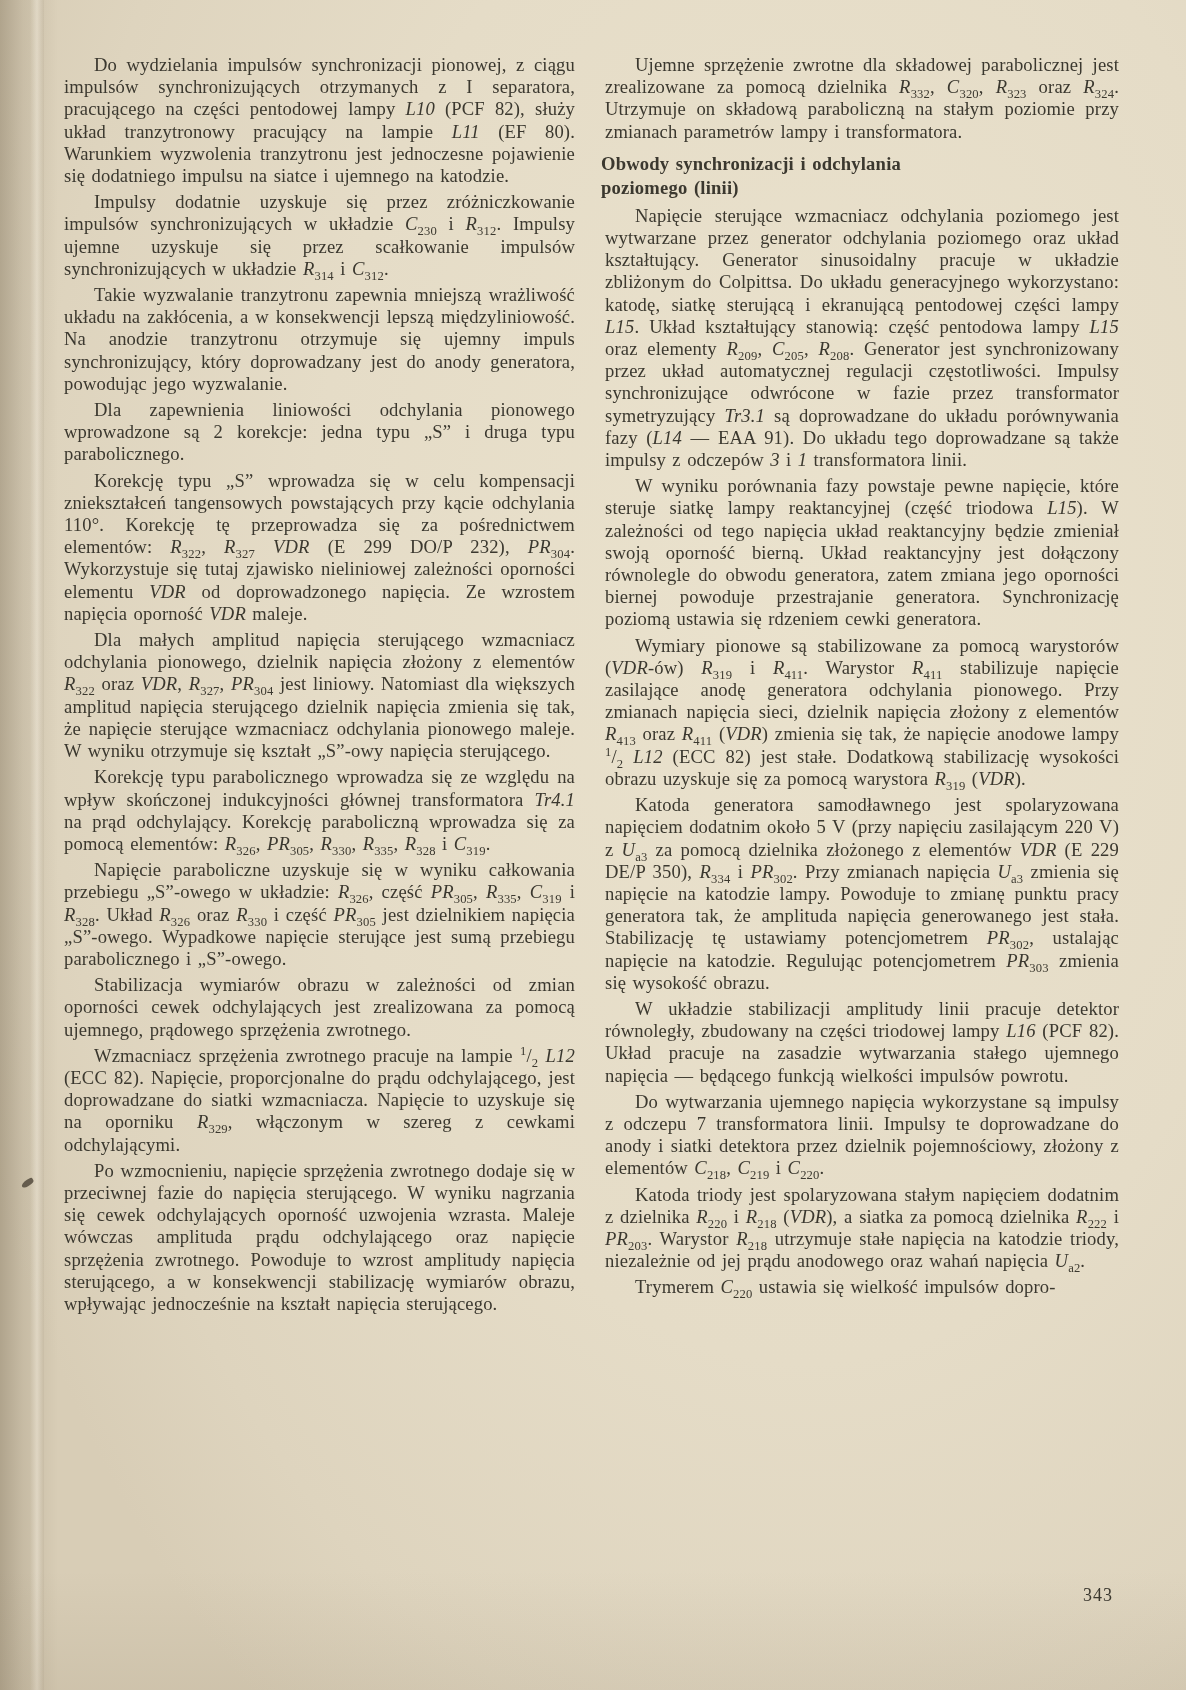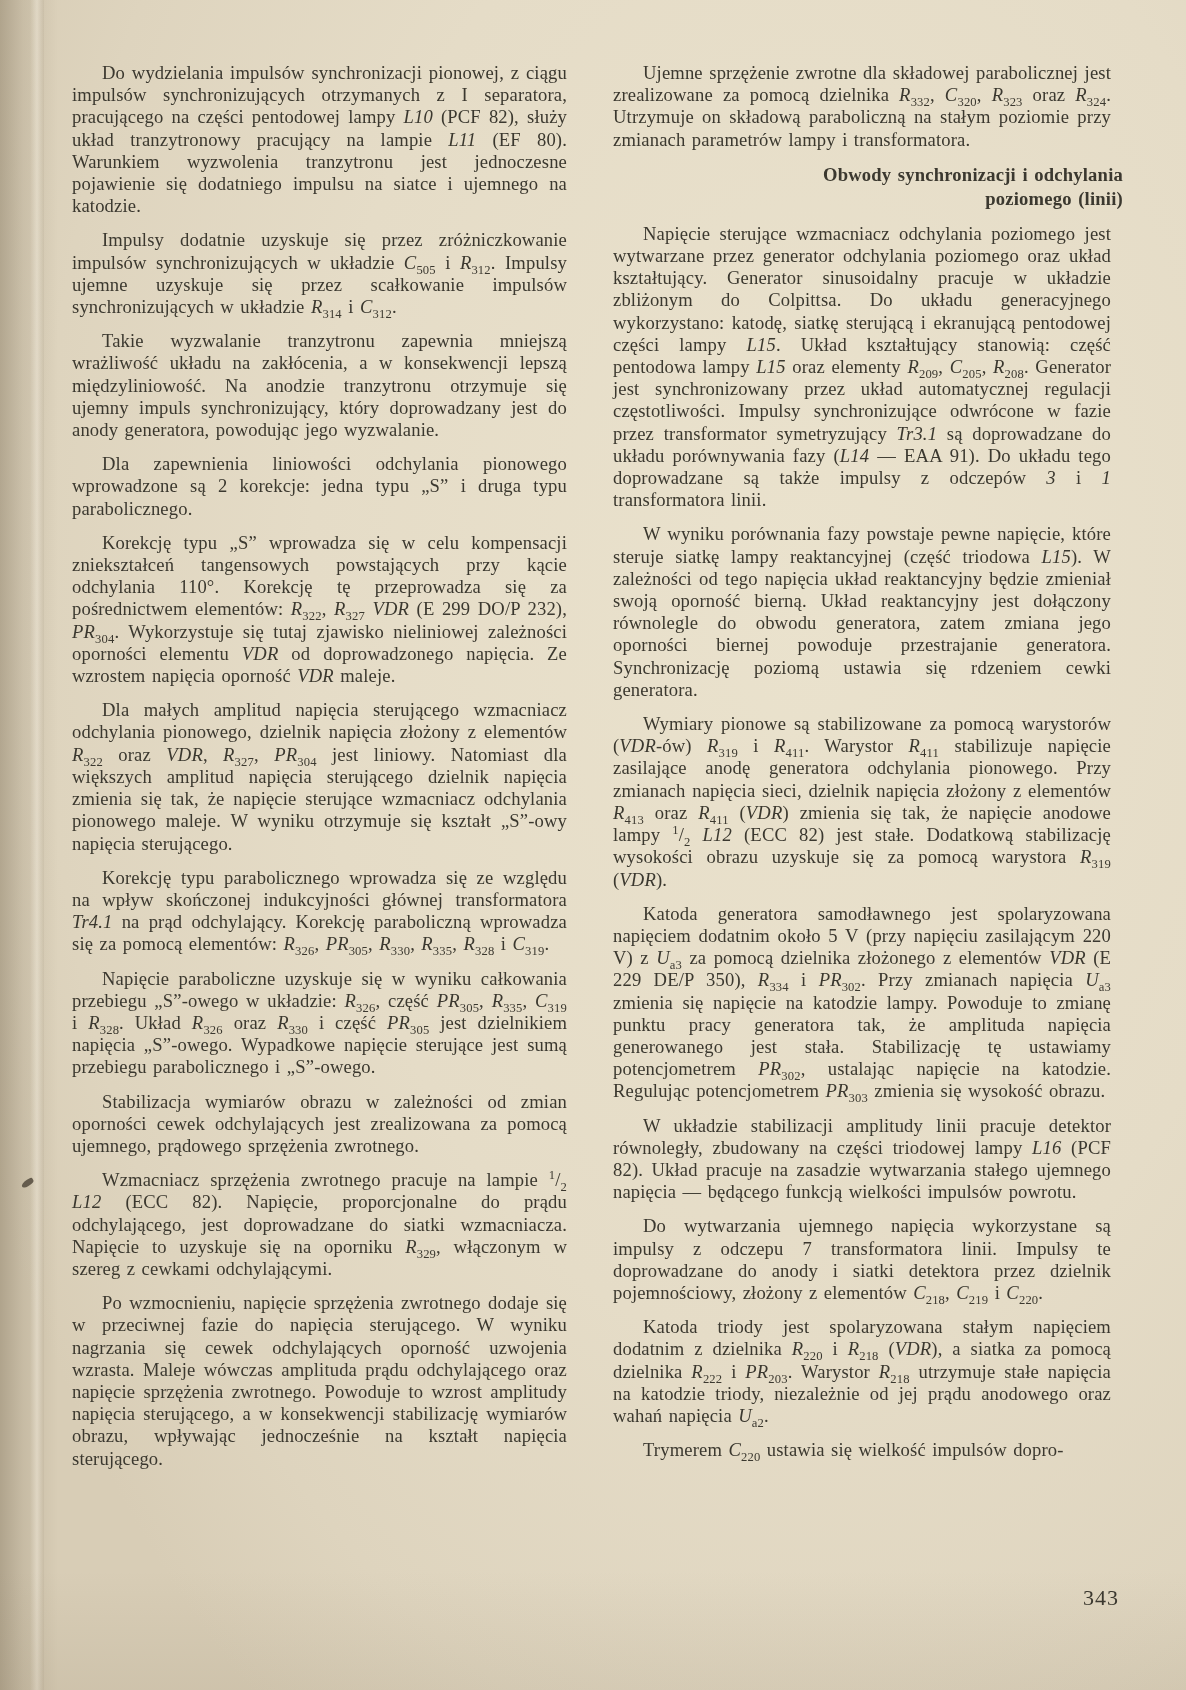--- a/index.html
+++ b/index.html
@@ -28,48 +28,48 @@
     background:linear-gradient(180deg, rgba(120,105,80,0) 0%, rgba(120,105,80,.10) 100%);
   }
   .col{
     position:absolute;top:50px;
     text-align:justify;
     font-size:18.6px;line-height:22.2px;
     letter-spacing:.15px;word-spacing:1.6px;
   }
   .col-left{left:60px;width:519px;}
   .col-right{left:601px;width:522px;}
-  .para{margin:12px;text-indent:30px;}
+  .para{margin:4px;text-indent:30px;}
   .heading{
-    margin:9px 0 5px 0;font-weight:bold;text-align:right;text-indent:0;
+    margin:9px 0 5px 0;font-weight:bold;text-align:left;text-indent:0;
     letter-spacing:.2px;line-height:24px;
   }
   i{font-style:italic;}
   sub,sup{font-size:.68em;line-height:0;}
   .page-number{
     position:absolute;left:1083px;top:1585px;
-    font-size:22px;letter-spacing:1px;color:#3b382f;
+    font-size:18px;letter-spacing:1px;color:#3b382f;
   }
   .ink-mark{
     position:absolute;left:21px;top:1180px;width:13px;height:6px;
     background:#4b4236;border-radius:70% 30% 50% 50%;
     transform:rotate(-30deg);opacity:.8;
   }
 </style>
 </head>
 <body>
 
 <div class="page">
   <div class="edge-shade-left"></div>
   <div class="edge-crease"></div>
   <div class="bottom-shade"></div>
 
   <div class="col col-left">
       <p class="para">Do wydzielania impulsów synchronizacji pionowej, z ciągu impulsów synchronizujących otrzymanych z I separatora, pracującego na części pentodowej lampy <i>L10</i> (PCF 82), służy układ tranzytronowy pracujący na lampie <i>L11</i> (EF 80). Warunkiem wyzwolenia tranzytronu jest jednoczesne pojawienie się dodatniego impulsu na siatce i ujemnego na katodzie.</p>
-      <p class="para">Impulsy dodatnie uzyskuje się przez zróżniczkowanie impulsów synchronizujących w układzie <i>C</i><sub>505</sub> i <i>R</i><sub>312</sub>. Impulsy ujemne uzyskuje się przez scałkowanie impulsów synchronizujących w układzie <i>R</i><sub>314</sub> i <i>C</i><sub>312</sub>.</p>
+      <p class="para">Impulsy dodatnie uzyskuje się przez zróżniczkowanie impulsów synchronizujących w układzie <i>C</i><sub>230</sub> i <i>R</i><sub>312</sub>. Impulsy ujemne uzyskuje się przez scałkowanie impulsów synchronizujących w układzie <i>R</i><sub>314</sub> i <i>C</i><sub>312</sub>.</p>
       <p class="para">Takie wyzwalanie tranzytronu zapewnia mniejszą wrażliwość układu na zakłócenia, a w konsekwencji lepszą międzyliniowość. Na anodzie tranzytronu otrzymuje się ujemny impuls synchronizujący, który doprowadzany jest do anody generatora, powodując jego wyzwalanie.</p>
       <p class="para">Dla zapewnienia liniowości odchylania pionowego wprowadzone są 2 korekcje: jedna typu „S” i druga typu parabolicznego.</p>
       <p class="para">Korekcję typu „S” wprowadza się w celu kompensacji zniekształceń tangensowych powstających przy kącie odchylania 110°. Korekcję tę przeprowadza się za pośrednictwem elementów: <i>R</i><sub>322</sub>, <i>R</i><sub>327</sub> <i>VDR</i> (E 299 DO/P 232), <i>PR</i><sub>304</sub>. Wykorzystuje się tutaj zjawisko nieliniowej zależności oporności elementu <i>VDR</i> od doprowadzonego napięcia. Ze wzrostem napięcia oporność <i>VDR</i> maleje.</p>
       <p class="para">Dla małych amplitud napięcia sterującego wzmacniacz odchylania pionowego, dzielnik napięcia złożony z elementów <i>R</i><sub>322</sub> oraz <i>VDR</i>, <i>R</i><sub>327</sub>, <i>PR</i><sub>304</sub> jest liniowy. Natomiast dla większych amplitud napięcia sterującego dzielnik napięcia zmienia się tak, że napięcie sterujące wzmacniacz odchylania pionowego maleje. W wyniku otrzymuje się kształt „S”-owy napięcia sterującego.</p>
       <p class="para">Korekcję typu parabolicznego wprowadza się ze względu na wpływ skończonej indukcyjności głównej transformatora <i>Tr4.1</i> na prąd odchylający. Korekcję paraboliczną wprowadza się za pomocą elementów: <i>R</i><sub>326</sub>, <i>PR</i><sub>305</sub>, <i>R</i><sub>330</sub>, <i>R</i><sub>335</sub>, <i>R</i><sub>328</sub> i <i>C</i><sub>319</sub>.</p>
       <p class="para">Napięcie paraboliczne uzyskuje się w wyniku całkowania przebiegu „S”-owego w układzie: <i>R</i><sub>326</sub>, część <i>PR</i><sub>305</sub>, <i>R</i><sub>335</sub>, <i>C</i><sub>319</sub> i <i>R</i><sub>328</sub>. Układ <i>R</i><sub>326</sub> oraz <i>R</i><sub>330</sub> i część <i>PR</i><sub>305</sub> jest dzielnikiem napięcia „S”-owego. Wypadkowe napięcie sterujące jest sumą przebiegu parabolicznego i „S”-owego.</p>
       <p class="para">Stabilizacja wymiarów obrazu w zależności od zmian oporności cewek odchylających jest zrealizowana za pomocą ujemnego, prądowego sprzężenia zwrotnego.</p>
       <p class="para">Wzmacniacz sprzężenia zwrotnego pracuje na lampie <sup>1</sup>/<sub>2</sub> <i>L12</i> (ECC 82). Napięcie, proporcjonalne do prądu odchylającego, jest doprowadzane do siatki wzmacniacza. Napięcie to uzyskuje się na oporniku <i>R</i><sub>329</sub>, włączonym w szereg z cewkami odchylającymi.</p>
       <p class="para">Po wzmocnieniu, napięcie sprzężenia zwrotnego dodaje się w przeciwnej fazie do napięcia sterującego. W wyniku nagrzania się cewek odchylających oporność uzwojenia wzrasta. Maleje wówczas amplituda prądu odchylającego oraz napięcie sprzężenia zwrotnego. Powoduje to wzrost amplitudy napięcia sterującego, a w konsekwencji stabilizację wymiarów obrazu, wpływając jednocześnie na kształt napięcia sterującego.</p>
     </div>

